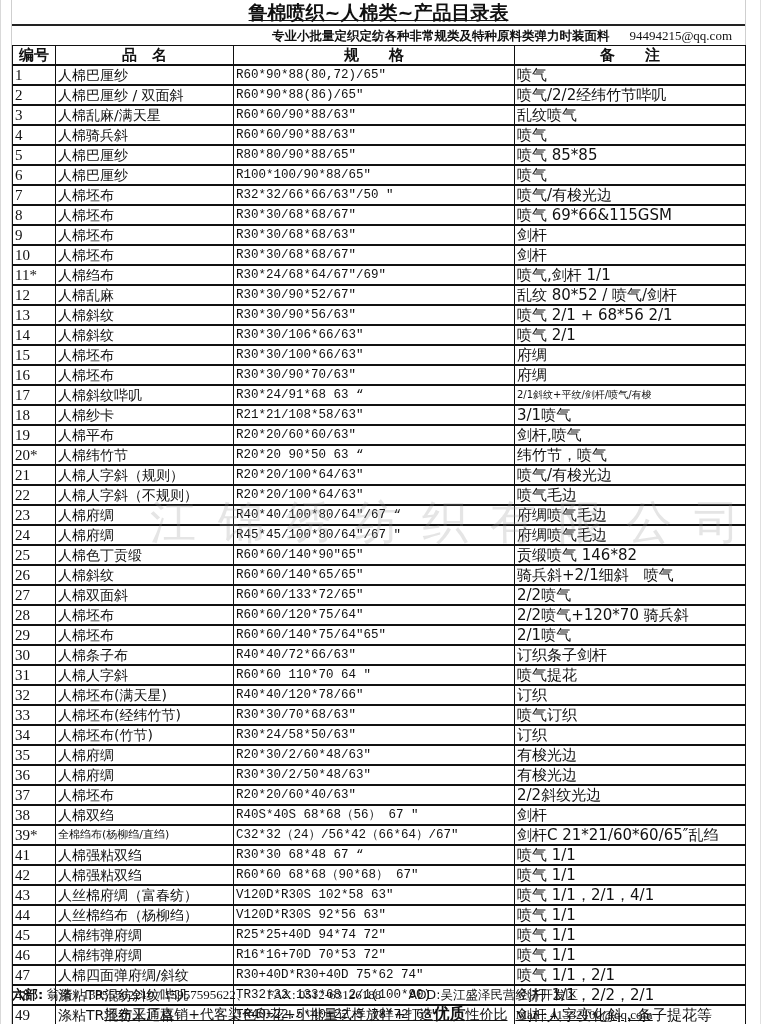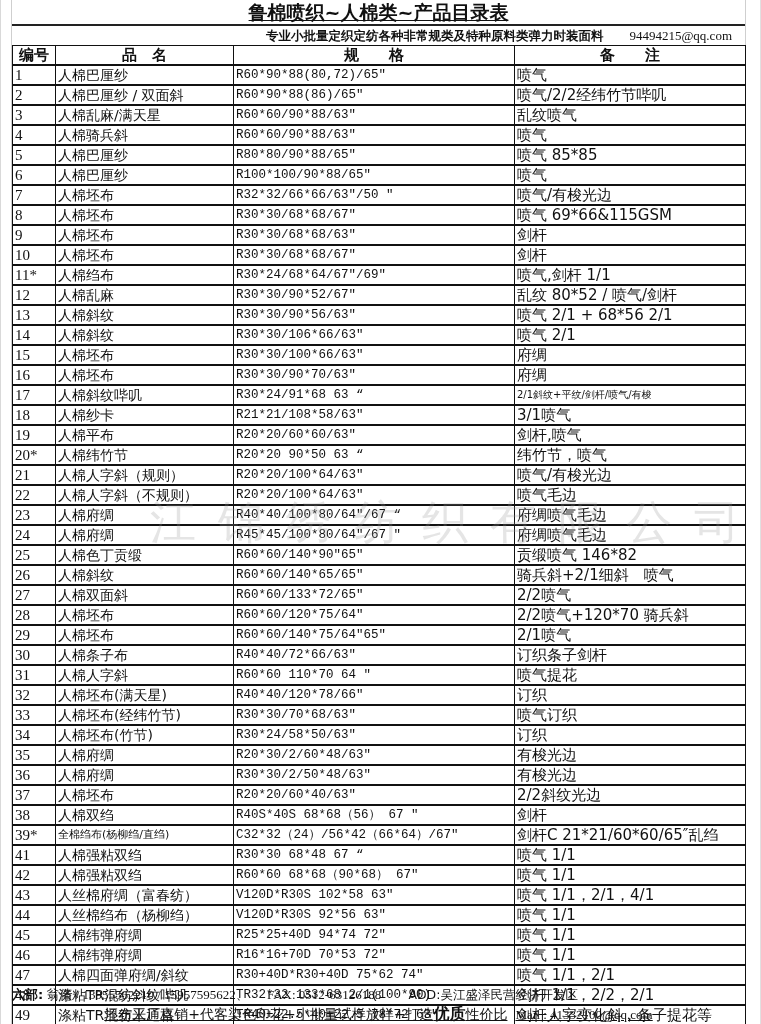--- a/index.html
+++ b/index.html
@@ -20,21 +20,21 @@
     text-align:center; font-size:19px; font-weight:bold; line-height:24px;
     font-family: "DejaVu Sans", sans-serif;
   }
   .title span { text-decoration: underline; }
   .title-line { position:absolute; left:12px; top:24px; width:733px; height:2px; background:#222; }
   .subtitle {
     position:absolute; left:12px; top:26px; width:720px; height:20px;
     text-align:right; font-size:12.5px; font-weight:bold; line-height:20px;
     font-family: "DejaVu Sans", sans-serif;
   }
-  .subtitle .email { font-family:"Liberation Serif", serif; font-weight:normal; font-size:13px; margin-left:26px; }
+  .subtitle .email { font-family:"Liberation Serif", serif; font-weight:normal; font-size:13px; margin-left:20px; }
 
   table.catalog {
     position:absolute; left:12px; top:45px;
     border-collapse:collapse; table-layout:fixed; width:733px;
   }
   table.catalog td, table.catalog th {
     border:1px solid #111; padding:0 2px; height:18px;
     white-space:nowrap; overflow:hidden; line-height:18px;
     text-align:left; vertical-align:middle;
   }

